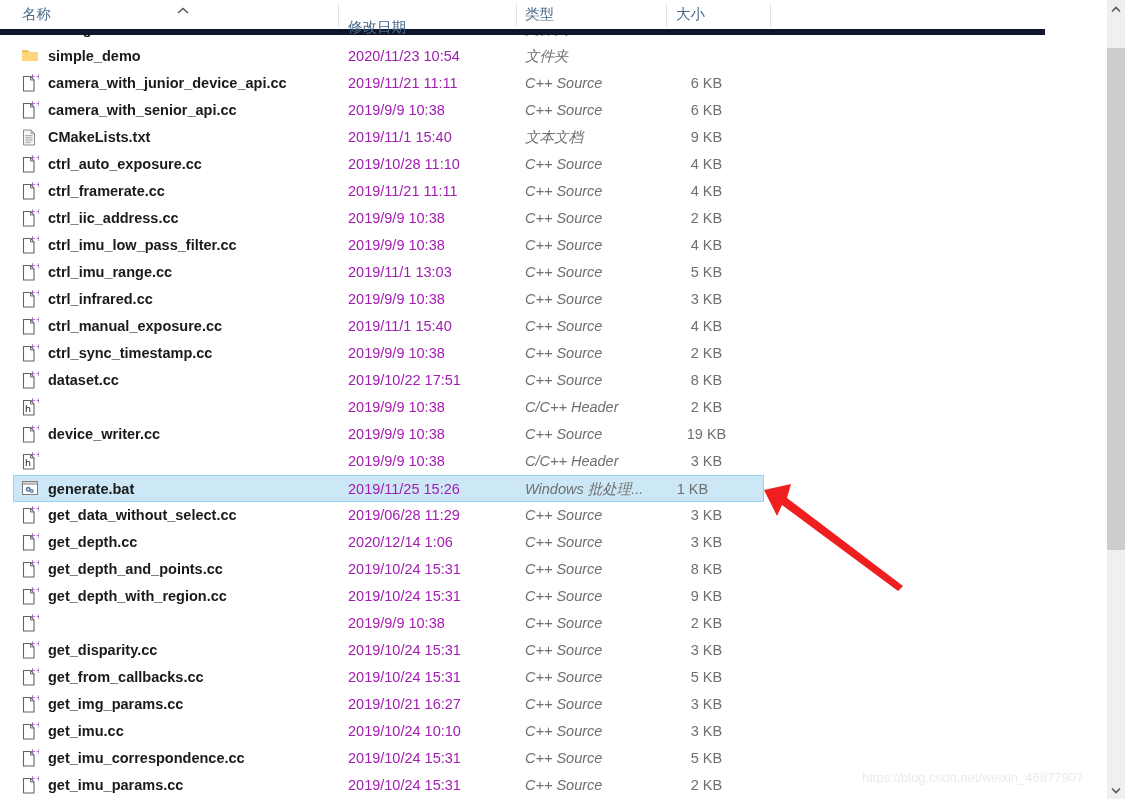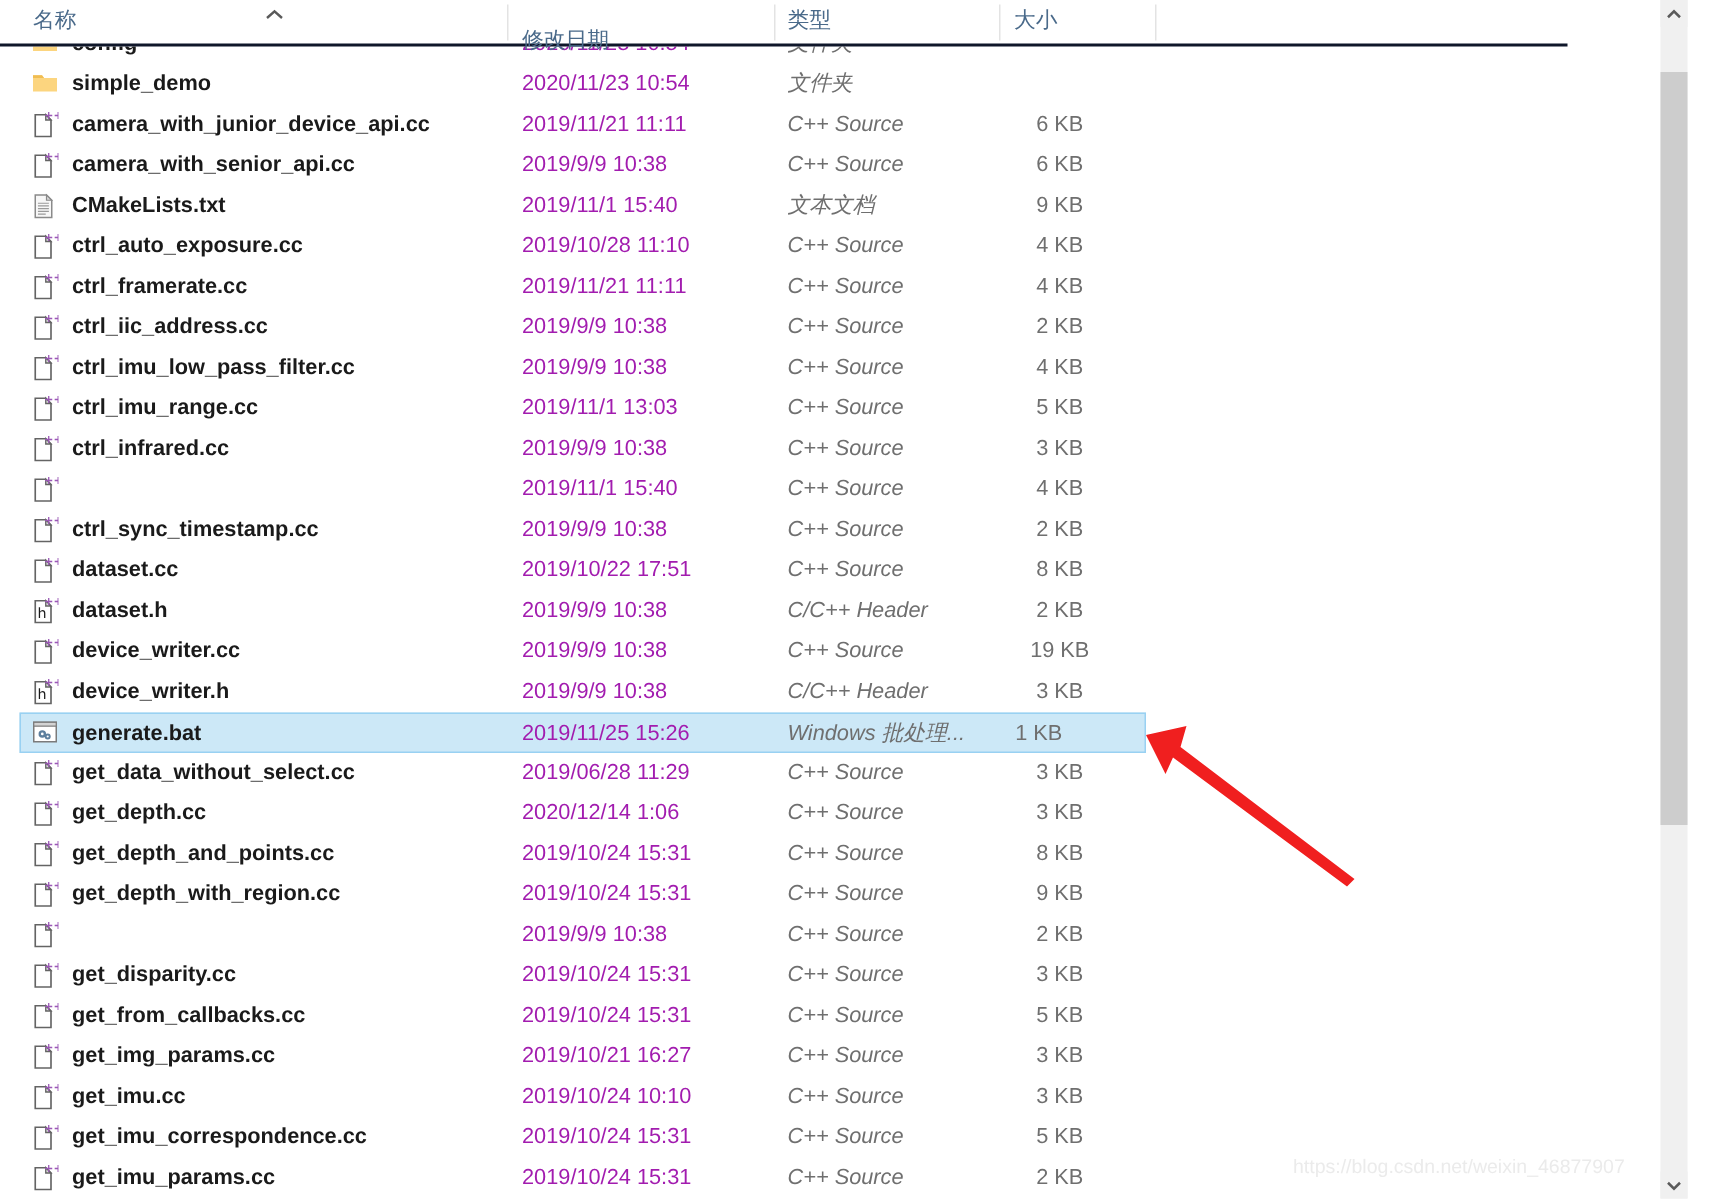--- a/index.html
+++ b/index.html
@@ -25,21 +25,21 @@
     background: #ffffff;
   }
 
   
   #col-header {
     position: absolute;
     left: 0; top: 0;
     width: 1045px;
     height: 29px;
     background: #ffffff;
-    border-bottom: 2px solid #0f172a;
+    border-bottom: 6px solid #0f172a;
     z-index: 6;
   }
   .hdr-cell {
     position: absolute;
     top: 0;
     height: 29px;
     line-height: 29px;
     color: #4a6a8a;
     font-size: 14.5px;
     white-space: nowrap;
@@ -352,20 +352,21 @@
         <div class="cell c-size">3 KB</div>
       </div>
       <div class="row">
         <div class="cell c-icon">
           <svg class="icn" width="18" height="19" viewBox="0 0 18 19">
             <path d="M2.5 2.5 L9.5 2.5 L13 6 L13 17 L2.5 17 Z" fill="#ffffff" stroke="#646464" stroke-width="1.1"></path>
             <path d="M9.5 2.5 L9.5 6 L13 6 Z" fill="#dcdcdc" stroke="#646464" stroke-width="0.9"></path>
             <text x="8.4" y="5.4" font-size="7.5" font-weight="bold" fill="#9b59b6" font-family="DejaVu Sans, sans-serif">++</text>
           </svg>
         </div>
+        <div class="cell c-name">ctrl_manual_exposure.cc</div>
         <div class="cell c-date">2019/11/1 15:40</div>
         <div class="cell c-type">C++ Source</div>
         <div class="cell c-size">4 KB</div>
       </div>
       <div class="row">
         <div class="cell c-icon">
           <svg class="icn" width="18" height="19" viewBox="0 0 18 19">
             <path d="M2.5 2.5 L9.5 2.5 L13 6 L13 17 L2.5 17 Z" fill="#ffffff" stroke="#646464" stroke-width="1.1"></path>
             <path d="M9.5 2.5 L9.5 6 L13 6 Z" fill="#dcdcdc" stroke="#646464" stroke-width="0.9"></path>
             <text x="8.4" y="5.4" font-size="7.5" font-weight="bold" fill="#9b59b6" font-family="DejaVu Sans, sans-serif">++</text>
@@ -391,21 +392,20 @@
       </div>
       <div class="row">
         <div class="cell c-icon">
           <svg class="icn" width="18" height="19" viewBox="0 0 18 19">
             <path d="M2.5 2.5 L9.5 2.5 L13 6 L13 17 L2.5 17 Z" fill="#ffffff" stroke="#646464" stroke-width="1.1"></path>
             <path d="M9.5 2.5 L9.5 6 L13 6 Z" fill="#dcdcdc" stroke="#646464" stroke-width="0.9"></path>
             <text x="4" y="14" font-size="9.5" fill="#1a1a1a" font-family="DejaVu Sans, sans-serif">h</text>
             <text x="8.4" y="5.4" font-size="7.5" font-weight="bold" fill="#9b59b6" font-family="DejaVu Sans, sans-serif">++</text>
           </svg>
         </div>
-        <div class="cell c-name">dataset.h</div>
         <div class="cell c-date">2019/9/9 10:38</div>
         <div class="cell c-type">C/C++ Header</div>
         <div class="cell c-size">2 KB</div>
       </div>
       <div class="row">
         <div class="cell c-icon">
           <svg class="icn" width="18" height="19" viewBox="0 0 18 19">
             <path d="M2.5 2.5 L9.5 2.5 L13 6 L13 17 L2.5 17 Z" fill="#ffffff" stroke="#646464" stroke-width="1.1"></path>
             <path d="M9.5 2.5 L9.5 6 L13 6 Z" fill="#dcdcdc" stroke="#646464" stroke-width="0.9"></path>
             <text x="8.4" y="5.4" font-size="7.5" font-weight="bold" fill="#9b59b6" font-family="DejaVu Sans, sans-serif">++</text>
@@ -418,21 +418,20 @@
       </div>
       <div class="row">
         <div class="cell c-icon">
           <svg class="icn" width="18" height="19" viewBox="0 0 18 19">
             <path d="M2.5 2.5 L9.5 2.5 L13 6 L13 17 L2.5 17 Z" fill="#ffffff" stroke="#646464" stroke-width="1.1"></path>
             <path d="M9.5 2.5 L9.5 6 L13 6 Z" fill="#dcdcdc" stroke="#646464" stroke-width="0.9"></path>
             <text x="4" y="14" font-size="9.5" fill="#1a1a1a" font-family="DejaVu Sans, sans-serif">h</text>
             <text x="8.4" y="5.4" font-size="7.5" font-weight="bold" fill="#9b59b6" font-family="DejaVu Sans, sans-serif">++</text>
           </svg>
         </div>
-        <div class="cell c-name">device_writer.h</div>
         <div class="cell c-date">2019/9/9 10:38</div>
         <div class="cell c-type">C/C++ Header</div>
         <div class="cell c-size">3 KB</div>
       </div>
       <div class="row selected">
         <div class="cell c-icon">
           <svg class="icn" width="19" height="17" viewBox="0 0 19 17">
             <rect x="1.5" y="1.5" width="15" height="13" fill="#ffffff" stroke="#7b7b7b" stroke-width="1"></rect>
             <rect x="1.5" y="1.5" width="15" height="2.6" fill="#d3d3d3" stroke="#7b7b7b" stroke-width="0.8"></rect>
             <g fill="#5d7f9e">

